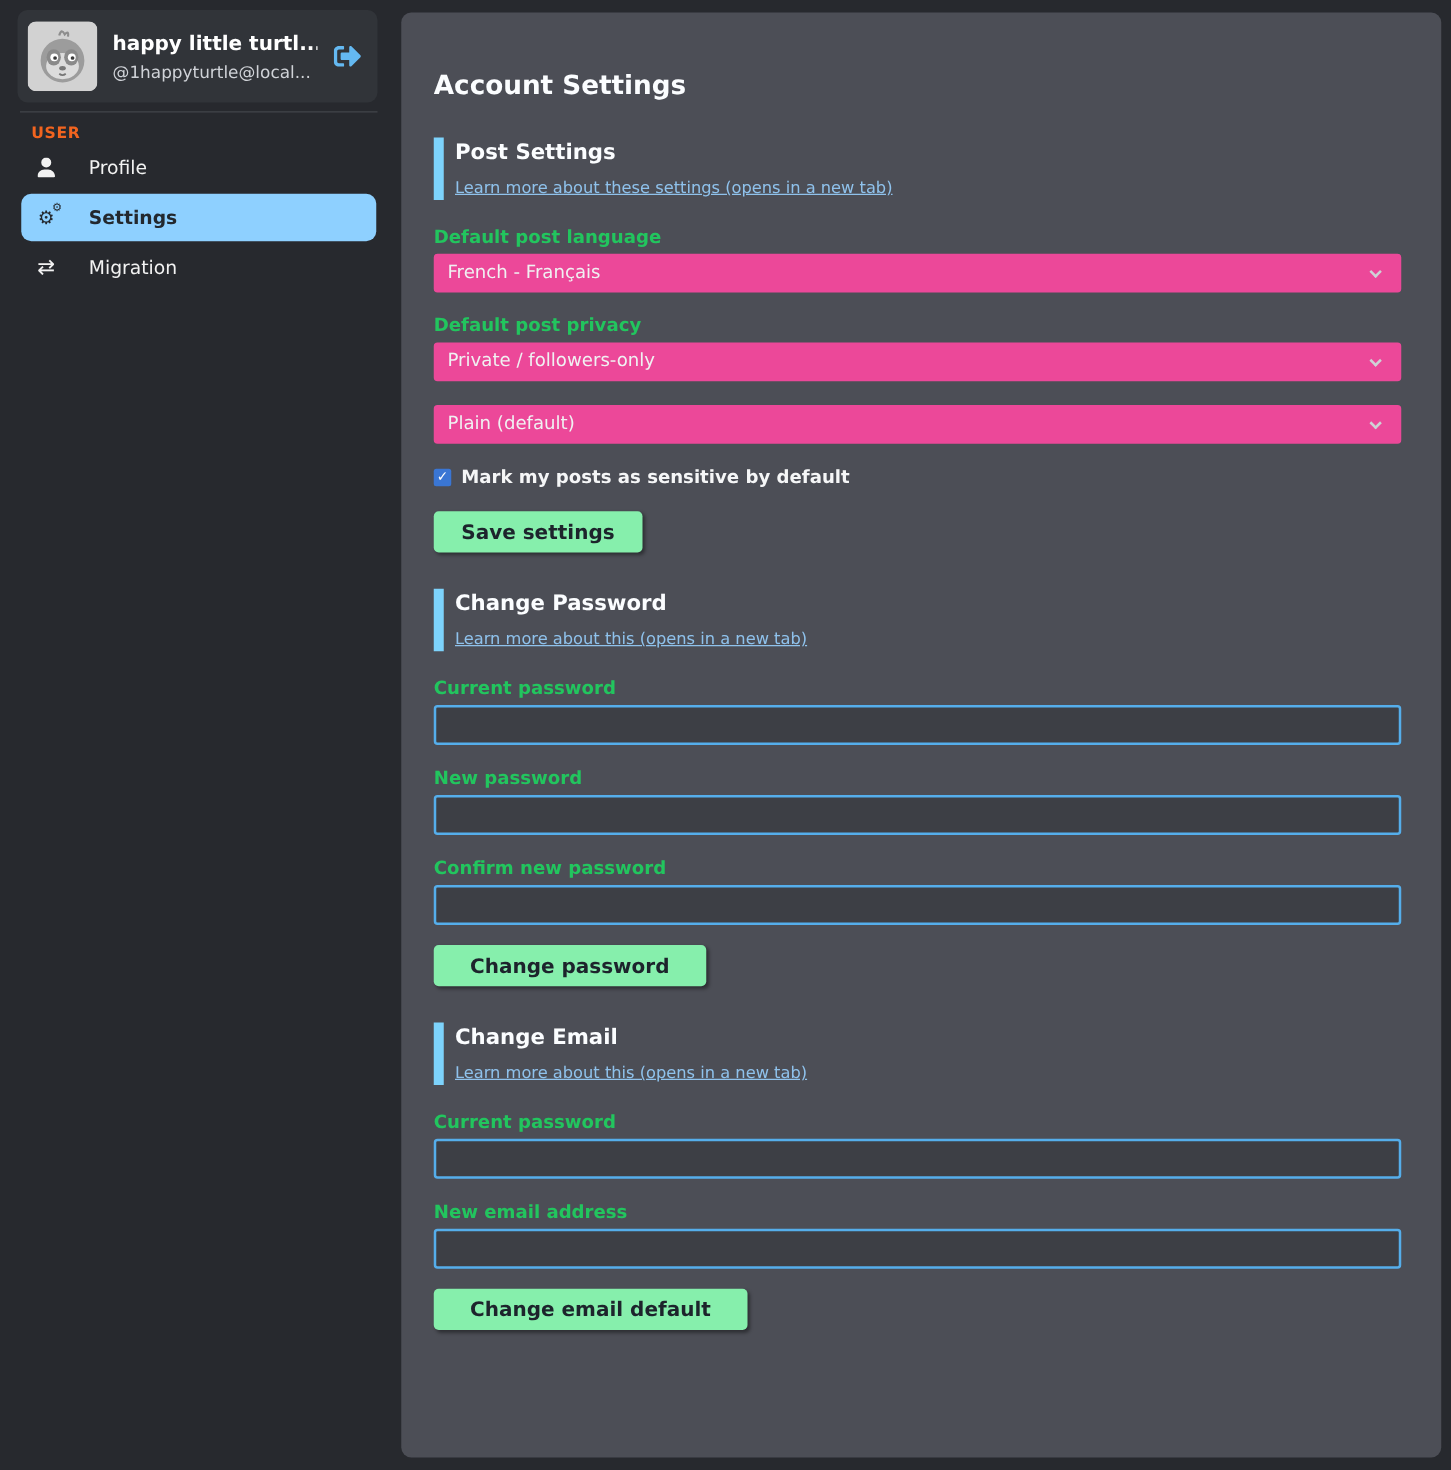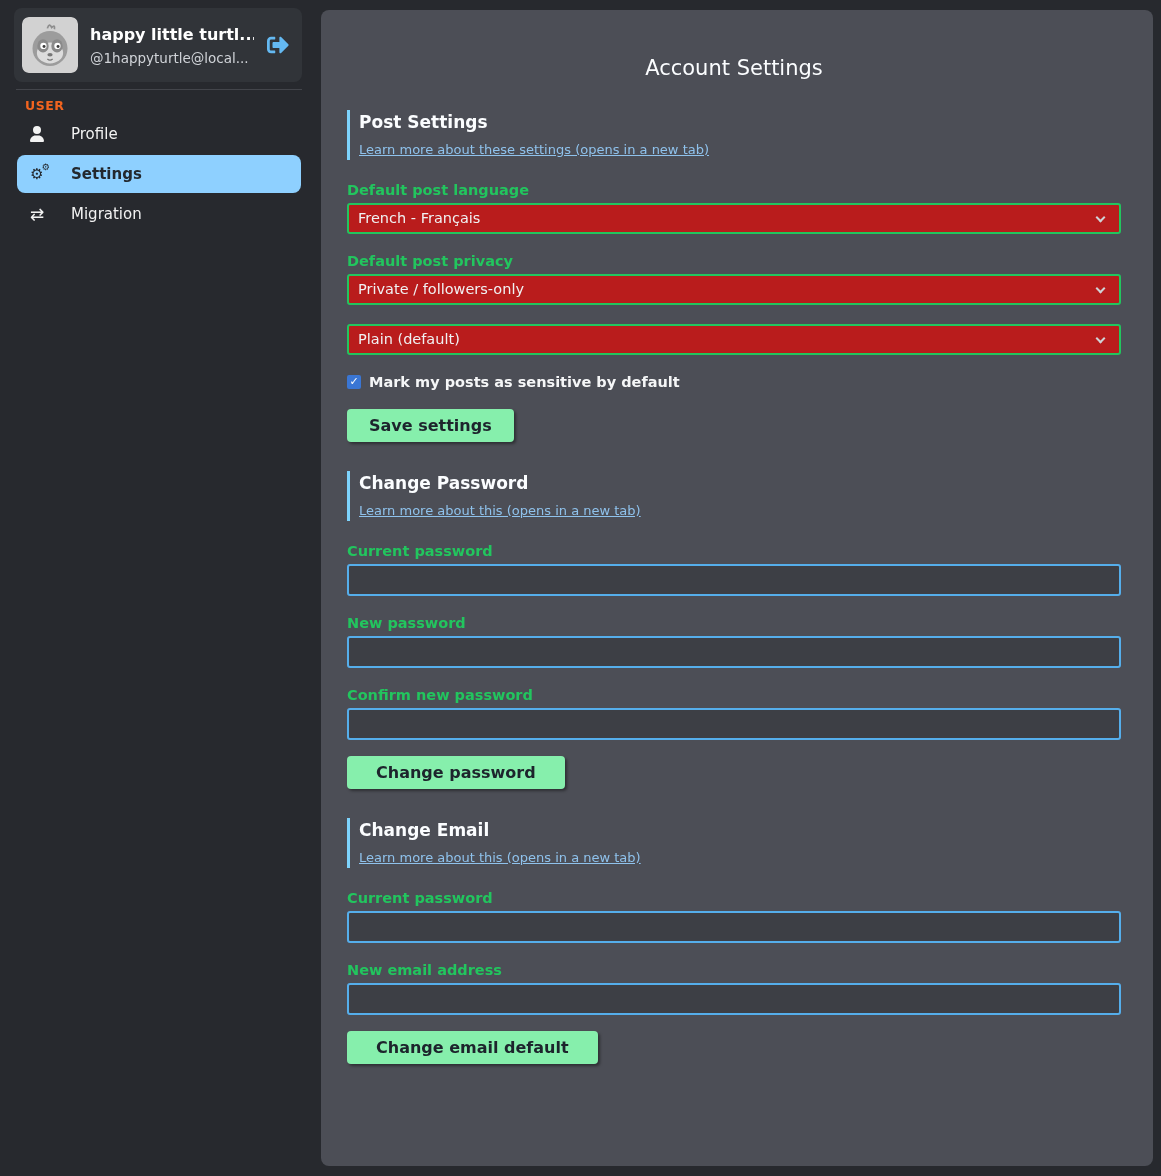--- a/index.html
+++ b/index.html
@@ -55,36 +55,36 @@
   .migration-glyph { font-size: 17px; line-height: 1; }
 
   
   .main-panel {
     flex: 1;
     margin: 10px 8px 10px 3px;
     background: #4c4e56;
     border-radius: 8px;
     padding: 46px 32px 40px 26px;
   }
-  .page-title { font-size: 21px; font-weight: normal; color: #fbfdff; margin-bottom: 30px; text-align: center; }
+  .page-title { font-size: 21px; font-weight: bold; color: #fbfdff; margin-bottom: 30px; }
 
   .section-header {
-    border-left: 3px solid #7dd3fc;
+    border-left: 8px solid #7dd3fc;
     padding: 2px 0 2px 9px;
     margin-bottom: 22px;
   }
   .section-header h2 { font-size: 17px; font-weight: bold; color: #fbfdff; margin-bottom: 7px; }
   .learn-link { font-size: 13px; color: #8fc2ec; text-decoration: underline; cursor: pointer; }
 
   .field { margin-bottom: 19px; }
   .field-label { display: block; font-size: 14.5px; font-weight: bold; color: #22c55e; margin-bottom: 5px; }
 
   .select-box {
     position: relative; width: 100%; height: 31px;
-    background: #b91c1c; border: 2px solid #22c55e; border-radius: 3px;
+    background: #ec4899; border: 2px solid #ec4899; border-radius: 3px;
     font-size: 14.5px; color: #f0f1f2;
     line-height: 27px; padding: 0 30px 0 9px;
     cursor: pointer;
   }
   .select-box .chevron {
     position: absolute; right: 15px; top: 9px;
     width: 7px; height: 7px;
     border-right: 2px solid #cfd2d6; border-bottom: 2px solid #cfd2d6;
     transform: rotate(45deg);
   }

